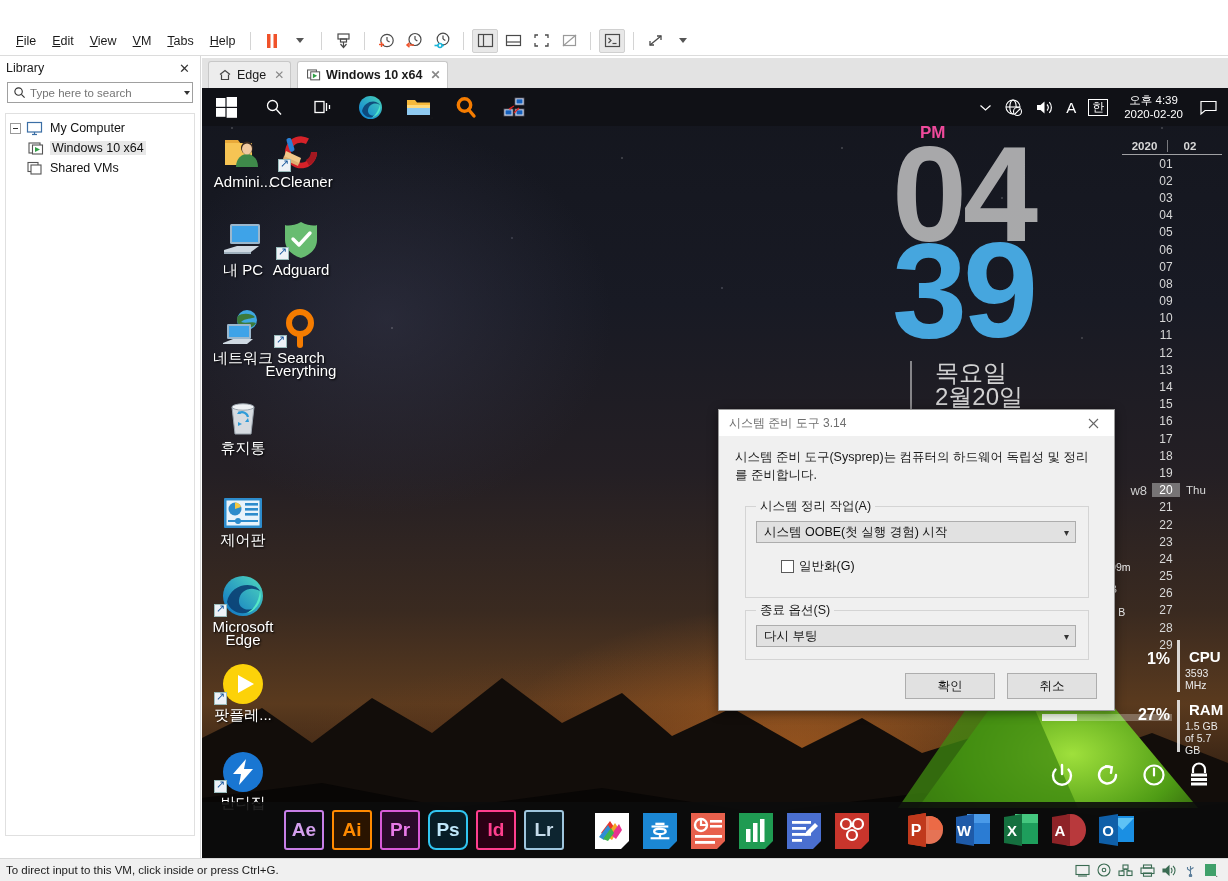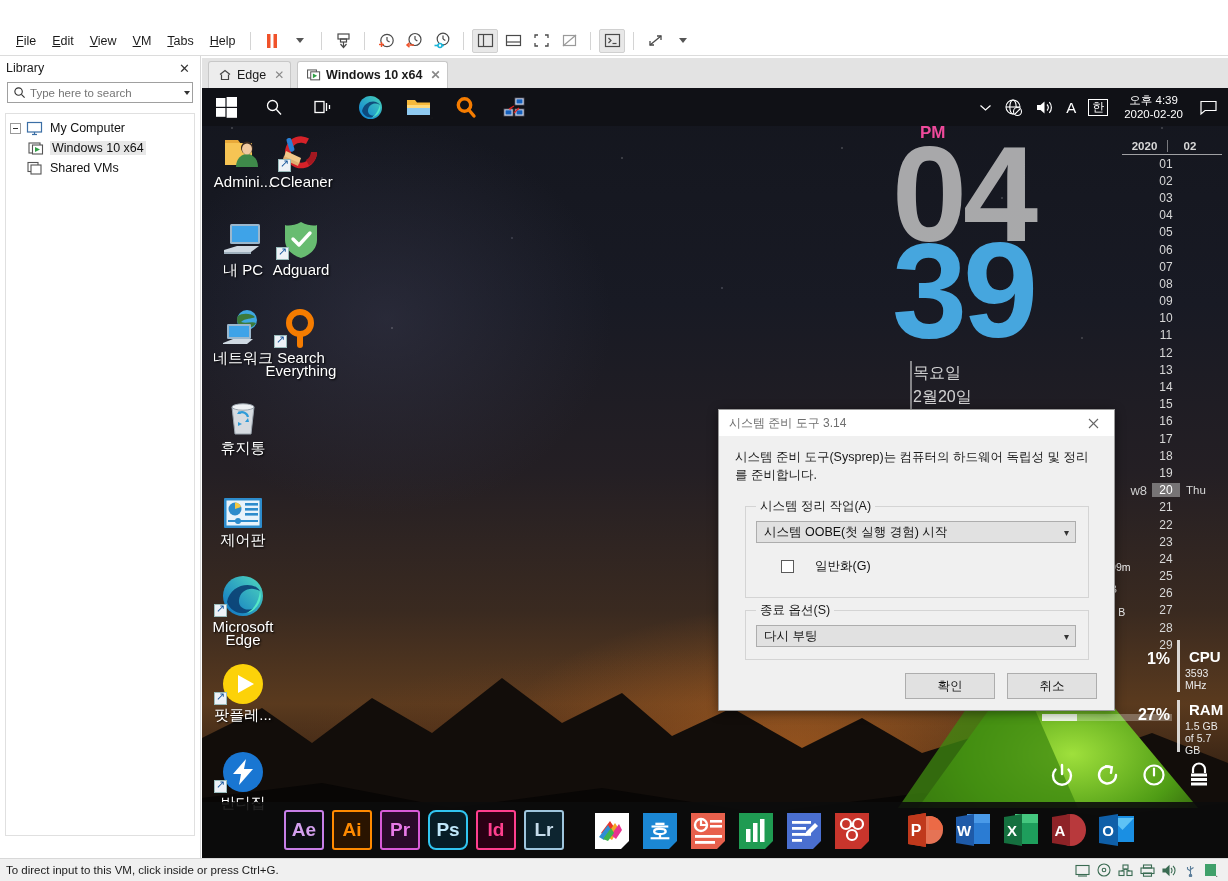--- a/index.html
+++ b/index.html
@@ -116,21 +116,21 @@
   .dicon { position: absolute; width: 74px; text-align: center; }
   .dicon .glyph { height: 44px; display: flex; align-items: flex-end; justify-content: center; }
   .dicon .dlabel { color: #fff; font-size: 15px; line-height: 13px; margin-top: 3px; text-shadow: 1px 1px 2px #000; }
   .shortcut-arrow { position: absolute; left: 14px; bottom: 0px; width: 13px; height: 13px; background: #eef2f7; border: 1px solid #9bb; }
   .shortcut-arrow::after { content: "↗"; position: absolute; left: 1px; top: -3px; font-size: 11px; color: #17569b; }
 
   
   .rm-pm { position: absolute; color: #ef4a9b; font-size: 17px; font-weight: bold; }
   .rm-hour { position: absolute; font-size: 135px; font-weight: bold; color: rgba(205,205,205,0.80); line-height: 110px; letter-spacing: -4px; }
   .rm-min  { position: absolute; font-size: 135px; font-weight: bold; color: #46a6de; line-height: 110px; letter-spacing: -4px; }
-  .rm-dateline { position: absolute; color: rgba(230,230,230,0.9); font-size: 16px; line-height: 24px; padding-left: 1px; border-left: 2px solid rgba(220,220,220,0.55); }
+  .rm-dateline { position: absolute; color: rgba(230,230,230,0.9); font-size: 24px; line-height: 24px; padding-left: 23px; border-left: 2px solid rgba(220,220,220,0.55); }
 
   
   .cal { position: absolute; color: #d8d8d8; font-size: 12px; }
   .cal-head { display: flex; border-bottom: 1px solid rgba(220,220,220,0.7); padding-bottom: 2px; }
   .cal-head span { font-weight: bold; font-size: 11.5px; }
   .cal-head .y { width: 46px; text-align: center; border-right: 1px solid rgba(220,220,220,0.5); }
   .cal-head .m { width: 44px; text-align: center; }
   .cal-row { height: 17.2px; display: flex; align-items: center; font-size: 12px; }
   .cal-row .wk { width: 30px; text-align: right; padding-right: 5px; font-size: 13px; color: #cfcfcf; }
   .cal-row .dd { width: 28px; text-align: center; }
@@ -164,21 +164,21 @@
   .dlg-x { margin-left: auto; width: 42px; height: 26px; display: flex; align-items: center; justify-content: center; color: #555; font-size: 14px; }
   .dlg-desc { padding: 12px 16px 0 16px; font-size: 12.5px; color: #1a1a1a; line-height: 18px; }
   .group { position: absolute; border: 1px solid #d4d4d4; }
   .group > legend, .glabel { position: absolute; top: -9px; left: 10px; background: #f0f0f0; padding: 0 4px; font-size: 12.5px; color: #1a1a1a; }
   .combo {
     position: absolute; height: 22px; background: #e1e1e1; border: 1px solid #adadad;
     display: flex; align-items: center; padding-left: 7px; font-size: 12.5px; color: #111;
   }
   .combo .cv { flex: 1; }
   .combo .carr { width: 17px; text-align: center; color: #333; font-size: 10px; }
-  .chk { position: absolute; display: flex; align-items: center; font-size: 12.5px; color: #111; gap: 16px; }
+  .chk { position: absolute; display: flex; align-items: center; font-size: 12.5px; color: #111; }
   .chk .box { width: 13px; height: 13px; border: 1px solid #5a5a5a; background: #fff; margin-right: 5px; }
   .dbtn {
     position: absolute; width: 90px; height: 26px; background: #e1e1e1; border: 1px solid #adadad;
     display: flex; align-items: center; justify-content: center; font-size: 12.5px; color: #111;
   }
 
   
   .statusbar {
     position: absolute; left: 0; bottom: 0; width: 1228px; height: 23px;
     background: #f0f0f0; border-top: 1px solid #d8d8d8; display: flex; align-items: center; padding: 0 6px;

